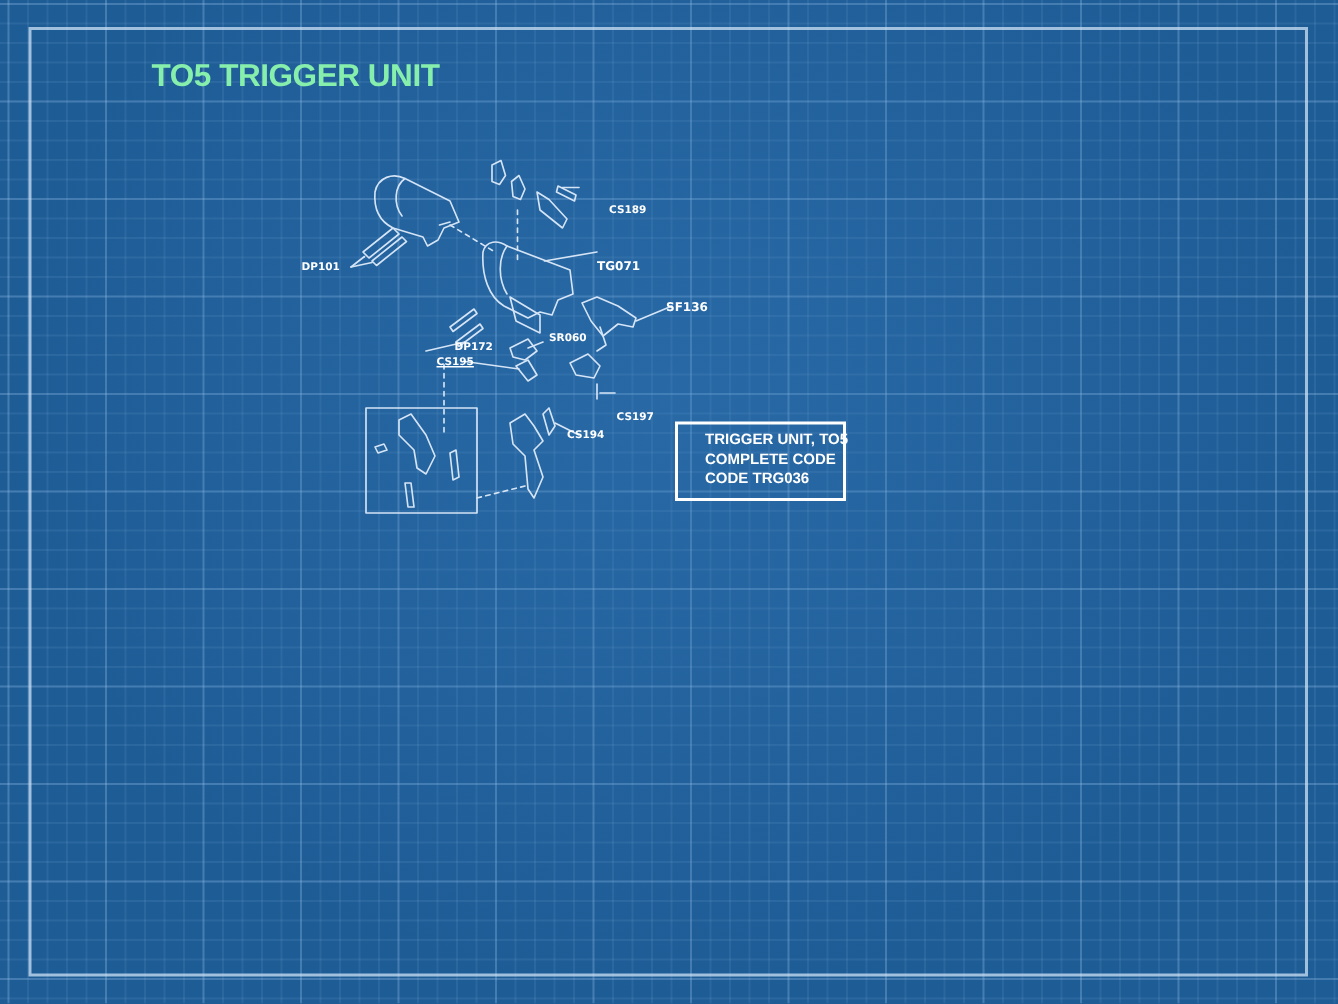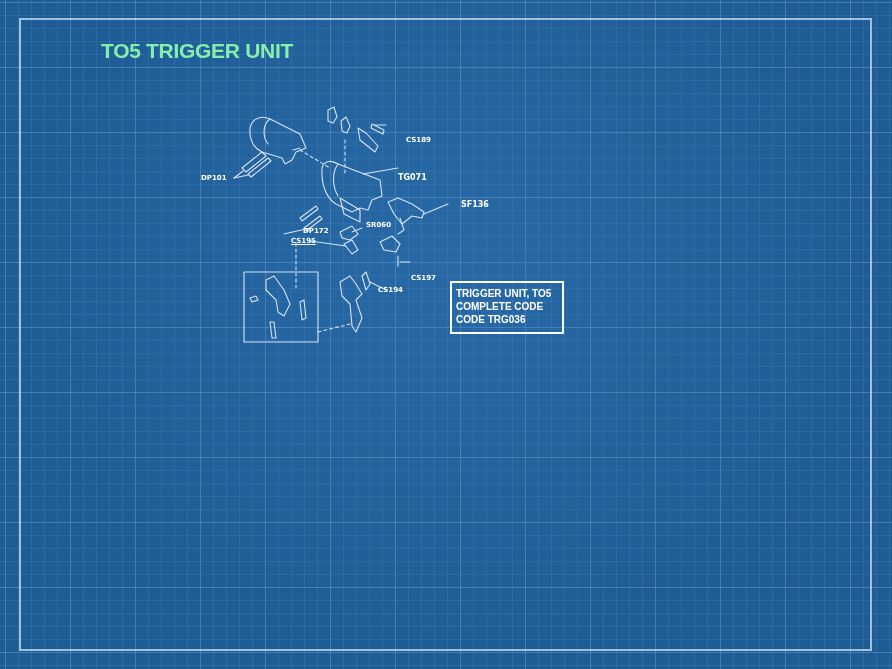--- a/index.html
+++ b/index.html
@@ -29,21 +29,21 @@
     color:#86efac; font-weight:bold; font-size:21px; letter-spacing:-0.3px;
   }
   .diagram { position:absolute; left:200px; top:100px; width:260px; height:250px; }
   .lbl {
     position:absolute; color:#fff; font-weight:bold; font-size:7px;
     font-family:"DejaVu Sans", sans-serif; white-space:nowrap;
   }
   .infobox {
     position:absolute; left:450px; top:281px; width:114px; height:53px;
     border:2px solid #fff; box-sizing:border-box;
-    padding:4px 0 0 4px; color:#fff; font-weight:bold; font-size:10px; line-height:13px;
+    padding:4px 0 0 18px; color:#fff; font-weight:bold; font-size:10px; line-height:13px;
   }
   .infobox div { white-space:nowrap; }
 </style>
 </head>
 <body>
 
 <div class="bg"></div>
 <div class="frame"></div>
 
 <div class="title">TO5 TRIGGER UNIT</div>
@@ -103,21 +103,21 @@
       <path d="M300 302 L304 300 L306 318 L302 320 Z"></path>
       <path d="M270 322 L274 322 L276 338 L272 338 Z"></path>
       <path d="M318 332 L350 324" stroke-dasharray="3 3"></path>
       <path d="M296 288 L296 240" stroke-dasharray="3 3"></path>
     </g>
   </svg>
 
   <span class="lbl" style="left:206px;top:16px;margin-top:20px;">CS189</span>
   <span class="lbl" style="left:198px;top:63px;font-size:8px;margin-top:10px;">TG071</span>
   <span class="lbl" style="left:1px;top:74px;">DP101</span>
-  <span class="lbl" style="left:261px;top:100px;font-size:8px;">SF136</span>
+  <span class="lbl" style="left:244px;top:100px;font-size:8px;">SF136</span>
   <span class="lbl" style="left:75px;top:127px;margin-left:28px;">DP172</span>
   <span class="lbl" style="left:166px;top:121px;">SR060</span>
   <span class="lbl" style="left:91px;top:137px;text-decoration:underline;">CS195</span>
   <span class="lbl" style="left:211px;top:158px;margin-top:16px;">CS197</span>
   <span class="lbl" style="left:178px;top:186px;">CS194</span>
 </div>
 
 <div class="infobox">
   <div>TRIGGER UNIT, TO5</div>
   <div>COMPLETE CODE</div>

